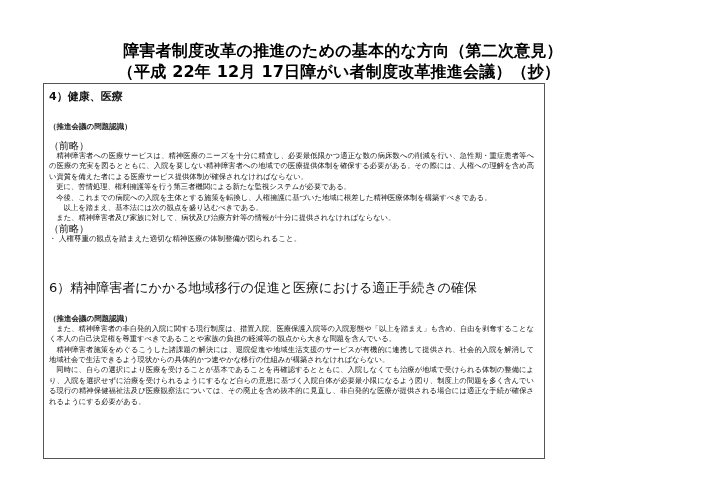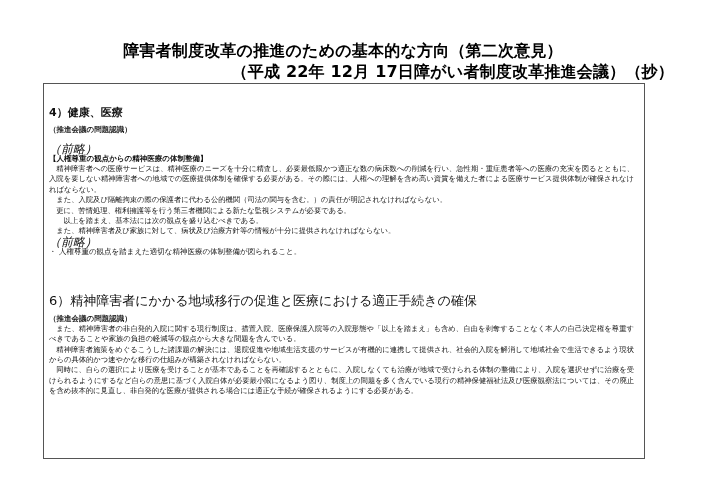--- a/index.html
+++ b/index.html
@@ -23,56 +23,55 @@
       text-align: center;
     }
     .title-line {
       font-size: 16px;
       font-weight: bold;
       line-height: 21px;
       letter-spacing: 0.2px;
       color: #000;
     }
     .title-line.l1 { padding-left: 12px; }
-    .title-line.l2 { padding-left: 4px; text-align: right; }
+    .title-line.l2 { padding-left: 4px; }
 
     .content-box {
       position: absolute;
       left: 43px;
       top: 83px;
-      width: 602px;
+      width: 502px;
       height: 376px;
       border: 1px solid #555555;
       box-sizing: border-box;
-      padding: 20px 10px 0 5px;
+      padding: 4px 10px 0 5px;
     }
     .section-heading {
       font-size: 11px;
       font-weight: bold;
       line-height: 14px;
       margin: 2px 0 0 0;
     }
     .section-heading.big {
       font-size: 13px;
       font-weight: normal;
       line-height: 16px;
       margin-top: 36px;
     }
     .sub-heading {
       font-size: 7.5px;
       font-weight: bold;
       line-height: 10px;
-      margin-top: 5px;
+      margin-top: 18px;
       color: #222;
     }
     .zenryaku {
-      font-size: 12px;
+      font-size: 10px;
       line-height: 10px;
       margin-top: 9px;
-      font-style: italic;
     }
     .zenryaku.tight { margin-top: 0; }
     .bracket-title {
       font-size: 7.5px;
       font-weight: bold;
       line-height: 10px;
     }
     .para {
       font-size: 7.3px;
       line-height: 10.4px;
@@ -90,24 +89,23 @@
 <div class="title-block">
   <div class="title-line l1">障害者制度改革の推進のための基本的な方向（第二次意見）</div>
   <div class="title-line l2">（平成 22年 12月 17日障がい者制度改革推進会議）（抄）</div>
 </div>
 
 <div class="content-box">
 
   <div class="section-heading">4）健康、医療</div>
   <div class="sub-heading">（推進会議の問題認識）</div>
   <div class="zenryaku">（前略）</div>
-  <div class="bracket-title">【人権尊重の観点からの精神医療の体制整備】</div>
   <div class="para">　精神障害者への医療サービスは、精神医療のニーズを十分に精査し、必要最低限かつ適正な数の病床数への削減を行い、急性期・重症患者等への医療の充実を図るとともに、入院を要しない精神障害者への地域での医療提供体制を確保する必要がある。その際には、人権への理解を含め高い資質を備えた者による医療サービス提供体制が確保されなければならない。</div>
-  <div class="para">　また、入院及び隔離拘束の際の保護者に代わる公的機関（司法の関与を含む。）の責任が明記されなければならない。</div>
   <div class="para">　更に、苦情処理、権利擁護等を行う第三者機関による新たな監視システムが必要である。</div>
+  <div class="para">　今後、これまでの病院への入院を主体とする施策を転換し、人権擁護に基づいた地域に根差した精神医療体制を構築すべきである。</div>
   <div class="para">　　以上を踏まえ、基本法には次の観点を盛り込むべきである。</div>
   <div class="para">　また、精神障害者及び家族に対して、病状及び治療方針等の情報が十分に提供されなければならない。</div>
   <div class="zenryaku tight">（前略）</div>
   <div class="bullet">・ 人権尊重の観点を踏まえた適切な精神医療の体制整備が図られること。</div>
 
   <div class="section-heading big">6）精神障害者にかかる地域移行の促進と医療における適正手続きの確保</div>
   <div class="sub-heading">（推進会議の問題認識）</div>
   <div class="para">　また、精神障害者の非自発的入院に関する現行制度は、措置入院、医療保護入院等の入院形態や「以上を踏まえ」も含め、自由を剥奪することなく本人の自己決定権を尊重すべきであることや家族の負担の軽減等の観点から大きな問題を含んでいる。</div>
   <div class="para">　精神障害者施策をめぐるこうした諸課題の解決には、退院促進や地域生活支援のサービスが有機的に連携して提供され、社会的入院を解消して地域社会で生活できるよう現状からの具体的かつ速やかな移行の仕組みが構築されなければならない。</div>
   <div class="para">　同時に、自らの選択により医療を受けることが基本であることを再確認するとともに、入院しなくても治療が地域で受けられる体制の整備により、入院を選択せずに治療を受けられるようにするなど自らの意思に基づく入院自体が必要最小限になるよう図り、制度上の問題を多く含んでいる現行の精神保健福祉法及び医療観察法については、その廃止を含め抜本的に見直し、非自発的な医療が提供される場合には適正な手続が確保されるようにする必要がある。</div>

